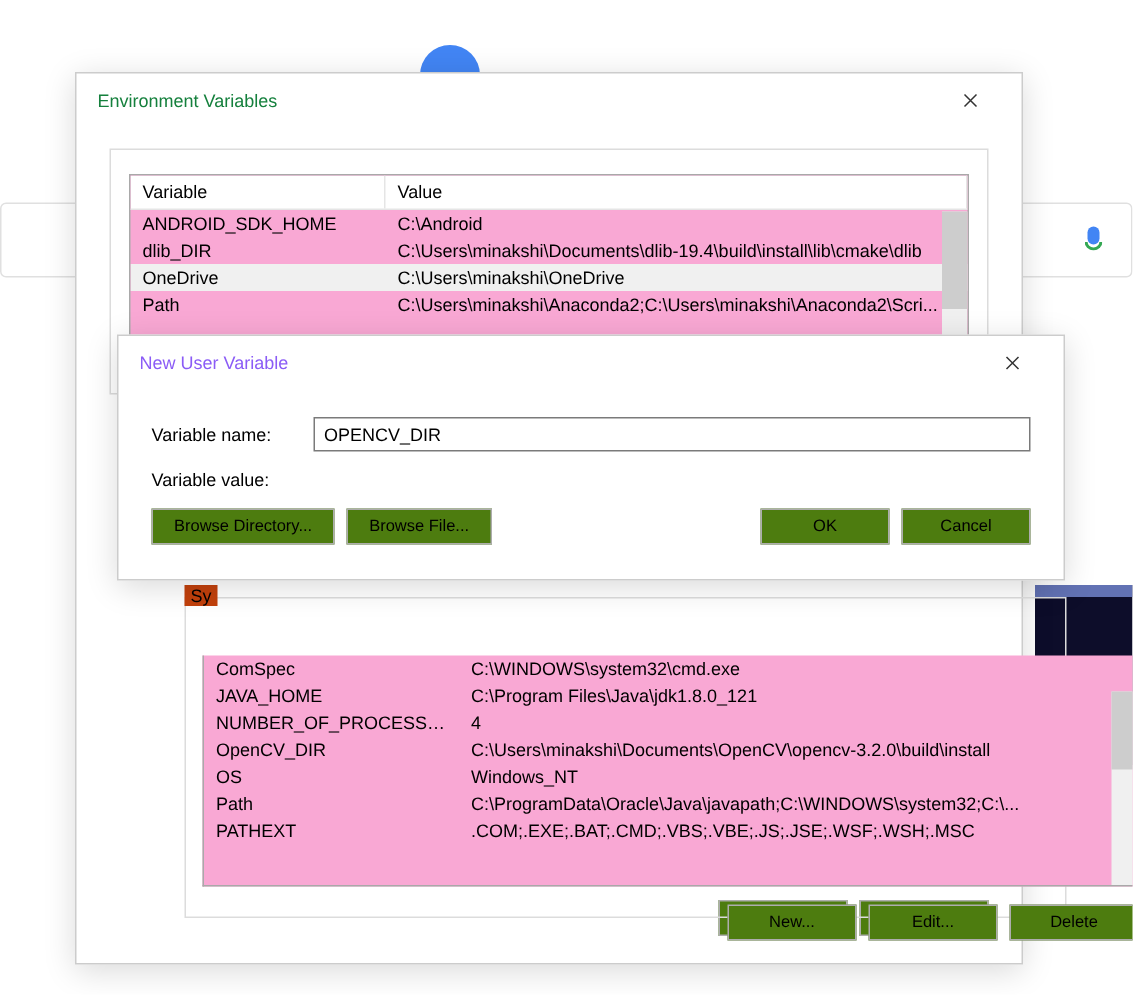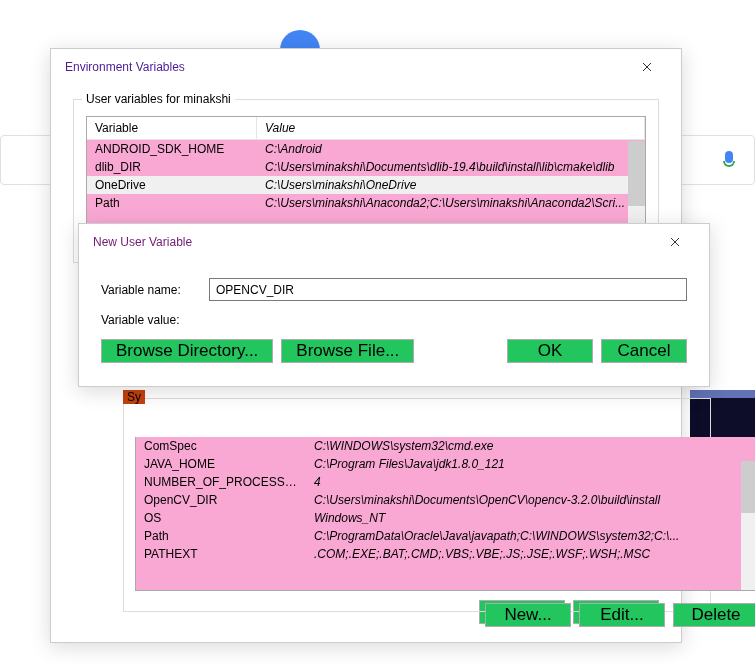--- a/index.html
+++ b/index.html
@@ -7,41 +7,41 @@
 .bg-bar { position: absolute; top: 135px; left: 0; right: 0; height: 50px; border: 1px solid #e0e0e0; border-radius: 4px; background: #fff; }
 .mic { position: absolute; right: 18px; top: 50%; transform: translateY(-50%); width: 14px; height: 18px; }
 .mic-body { width: 8px; height: 12px; background: #4285f4; border-radius: 4px; margin: 0 auto; }
 .mic-base { width: 12px; height: 6px; border: 2px solid #34a853; border-top: none; border-radius: 0 0 8px 8px; margin: -2px auto 0; }
 .dark-panel { position: absolute; top: 390px; right: 0; width: 65px; height: 120px; background: #0d0d2a; border-top: 8px solid #6272b4; }
 .logo-hint { position: absolute; top: 30px; left: 280px; width: 200px; height: 30px; }
 .logo-blue { width: 40px; height: 40px; background: #4285f4; border-radius: 50%; display: inline-block; clip-path: polygon(0 0, 100% 0, 100% 50%, 0 50%); }
 
 .dialog { position: absolute; background: #fff; border: 1px solid #ccc; box-shadow: 0 4px 20px rgba(0,0,0,0.15); }
 .dialog.env { top: 48px; left: 50px; width: 632px; height: 595px; }
-.titlebar { height: 36px; display: flex; align-items: center; padding: 0 14px; color: #4c1d95; font-size: 12px; }
+.titlebar { height: 36px; display: flex; align-items: center; padding: 0 14px; color: #15803d; font-size: 12px; }
 .titlebar .spacer { flex: 1; }
 .close-x { width: 40px; height: 30px; display: flex; align-items: center; justify-content: center; color: #555; cursor: pointer; }
 .close-x svg { width: 10px; height: 10px; }
 
 .groupbox { border: 1px solid #dcdcdc; margin: 14px 22px 8px; padding: 16px 12px 12px; position: relative; }
 .groupbox-label { position: absolute; top: -8px; left: 8px; background: #fff; padding: 0 4px; color: #000; }
 .listview { border: 1px solid #a9a9a9; background: #f9a8d4; height: 134px; overflow: hidden; position: relative; }
 .listview.sys { height: 154px; }
 .lv-header { display: flex; background: #fff; border-bottom: 1px solid #e5e5e5; font-weight: normal; }
 .lv-header > div { padding: 4px 8px; border-right: 1px solid #e5e5e5; }
 .col-var { width: 170px; flex-shrink: 0; }
-.col-val { flex: 1; overflow: hidden; white-space: nowrap; text-overflow: ellipsis; font-style: italic; }
+.col-val { flex: 1; overflow: hidden; white-space: nowrap; text-overflow: ellipsis; }
 .lv-row { display: flex; }
 .lv-row > div { padding: 2px 8px; white-space: nowrap; overflow: hidden; text-overflow: ellipsis; }
 .lv-row.selected { background: #f0f0f0; }
 .scrollbar { position: absolute; right: 0; top: 24px; bottom: 0; width: 17px; background: #f0f0f0; }
 .scroll-thumb { background: #cdcdcd; width: 100%; }
 
 .button-row { display: flex; justify-content: flex-end; gap: 8px; margin-top: 12px; }
-.btn { min-width: 86px; height: 24px; background: #22c55e; border: 1px solid #adadad; font-size: 17px; font-family: inherit; cursor: pointer; padding: 0 14px; }
+.btn { min-width: 86px; height: 24px; background: #4d7c0f; border: 1px solid #adadad; font-size: 11px; font-family: inherit; cursor: pointer; padding: 0 14px; }
 .bottom-actions { position: absolute; bottom: 18px; right: 22px; display: flex; gap: 8px; }
 .bottom-actions .btn { min-width: 86px; }
 
 .dialog.newvar { top: 223px; left: 78px; width: 632px; height: 164px; z-index: 10; }
 .newvar-body { padding: 18px 22px 12px; }
 .field-row { display: flex; align-items: center; margin-bottom: 12px; }
 .field-label { width: 108px; flex-shrink: 0; }
 .field-input { flex: 1; height: 23px; border: 1px solid #7a7a7a; padding: 0 6px; font-family: inherit; font-size: 12px; }
 .newvar-actions { display: flex; gap: 8px; margin-top: 8px; }
 .newvar-actions .left { display: flex; gap: 8px; }
@@ -68,21 +68,20 @@
     <span>Environment Variables</span>
     <div class="spacer"></div>
     <div class="close-x">
       <svg viewBox="0 0 10 10">
           <path d="M1 1 L9 9 M9 1 L1 9" stroke="#333" stroke-width="1" fill="none"></path>
         </svg>
     </div>
   </div>
 
   <div class="groupbox">
-    <span class="groupbox-label">User variables for minakshi</span>
     <div class="listview">
       <div class="lv-header">
         <div class="col-var">Variable</div>
         <div class="col-val">Value</div>
       </div>
       <div id="user-rows">
           <div class="lv-row">
             <div class="col-var">ANDROID_SDK_HOME</div>
             <div class="col-val">C:\Android</div>
           </div>
@@ -150,21 +149,21 @@
     </div>
   </div>
 
   <div class="bottom-actions">
     <button class="btn">OK</button>
     <button class="btn">Cancel</button>
   </div>
 </div>
 
 <div class="dialog newvar">
-  <div class="titlebar" style="color:#701a75">
+  <div class="titlebar" style="color:#8b5cf6">
     <span>New User Variable</span>
     <div class="spacer"></div>
     <div class="close-x">
       <svg viewBox="0 0 10 10">
           <path d="M1 1 L9 9 M9 1 L1 9" stroke="#333" stroke-width="1" fill="none"></path>
         </svg>
     </div>
   </div>
   <div class="newvar-body">
     <div class="field-row">

